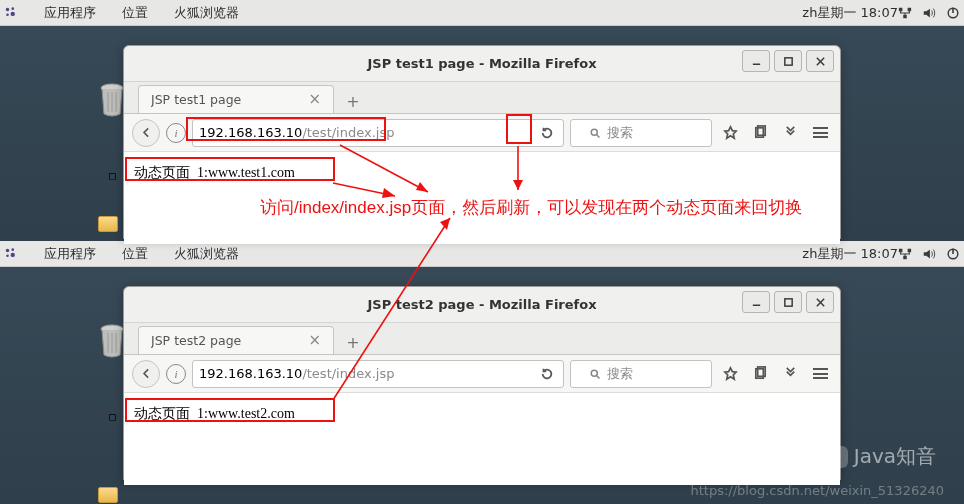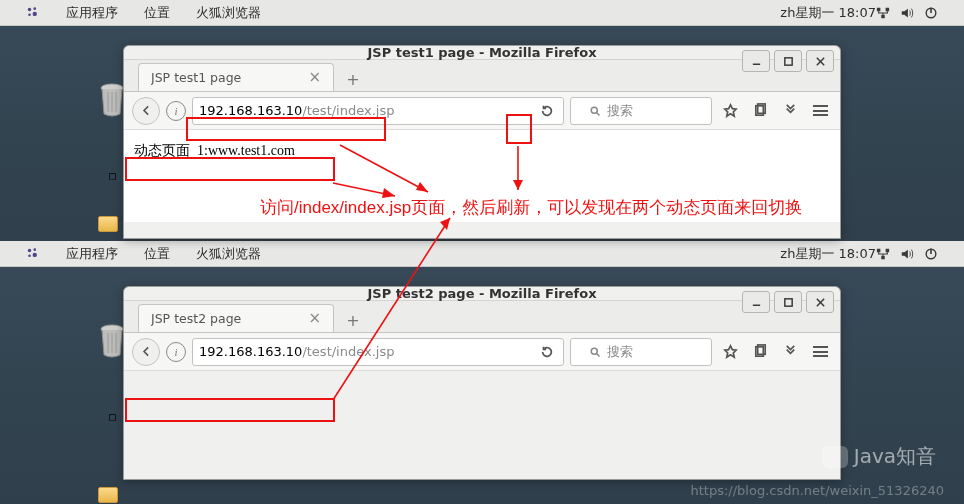--- a/index.html
+++ b/index.html
@@ -16,21 +16,21 @@
     background: linear-gradient(180deg, #384a58 0%, #2f3f4b 100%);
   }
   .strip1 { top: 0; height: 241px; }
   .strip2 { top: 241px; height: 263px; }
 
   .gnome-panel {
     position: absolute; left: 0; top: 0; width: 100%; height: 26px;
     background: #e7e7e6;
     display: flex; align-items: center;
     color: #2e2e2e;
-    padding: 0 26px;
+    padding: 0 4px;
     border-bottom: 1px solid #c9c9c8;
   }
   .gnome-panel .left { display: flex; gap: 26px; align-items: center; }
   .gnome-panel .right { margin-left: auto; display: flex; align-items: center; }
   .gnome-panel .logo { width: 14px; height: 14px; display:inline-block; }
   .gnome-panel .tray { display:flex; gap:10px; align-items:center; }
   .tray-icon { width:14px; height:14px; fill:#3a3a3a; }
 
   .trash {
     position: absolute; left: 98px; top: 82px; width: 28px; height: 36px;
@@ -50,21 +50,21 @@
     position: absolute;
     background: #f0f0ef;
     border: 1px solid #9b9b99;
     border-radius: 6px 6px 0 0;
     box-shadow: 0 2px 10px rgba(0,0,0,0.3);
   }
   .fw1 { left: 123px; top: 45px;  width: 718px; height: 194px; }
   .fw2 { left: 123px; top: 286px; width: 718px; height: 194px; }
 
   .titlebar {
-    height: 14px; display:flex; align-items:center; justify-content:center;
+    height: 36px; display:flex; align-items:center; justify-content:center;
     position: relative;
     border-bottom: 1px solid #d4d4d2;
     font-weight: 600; color: #333;
   }
   .titlebar .winbtns { position:absolute; right:6px; top:4px; display:flex; gap:0; }
   .winbtn {
     width: 28px; height: 22px; display:flex; align-items:center; justify-content:center;
     border:1px solid #b5b5b3; border-radius:3px; margin-left:4px; background:#eaeae8;
   }
   .winbtn svg { width:11px; height:11px; fill:none; stroke:#3a3a3a; stroke-width:1.6; }
@@ -385,20 +385,23 @@
         </svg>
       </div>
     <div class="toolicon">
         <div class="hamburger">
           <span></span>
           <span></span>
           <span></span>
         </div>
       </div>
   </div>
+  <div class="content">
+    <span class="dyn"><span>动态页面</span>&nbsp;&nbsp;<span>1:www.test2.com</span></span>
+  </div>
 </div>
 
 <div class="redbox" style="left:186px; top:117px; width:200px; height:24px;"></div>
 <div class="redbox" style="left:506px; top:114px; width:26px; height:30px;"></div>
 <div class="redbox" style="left:125px; top:157px; width:210px; height:24px;"></div>
 <div class="redbox" style="left:125px; top:398px; width:210px; height:24px;"></div>
 
 <div class="anno-text" style="left:260px; top:196px;">访问/index/index.jsp页面，然后刷新，可以发现在两个动态页面来回切换</div>
 
 <svg class="arrow" style="left:0;top:0;width:964px;height:504px">

